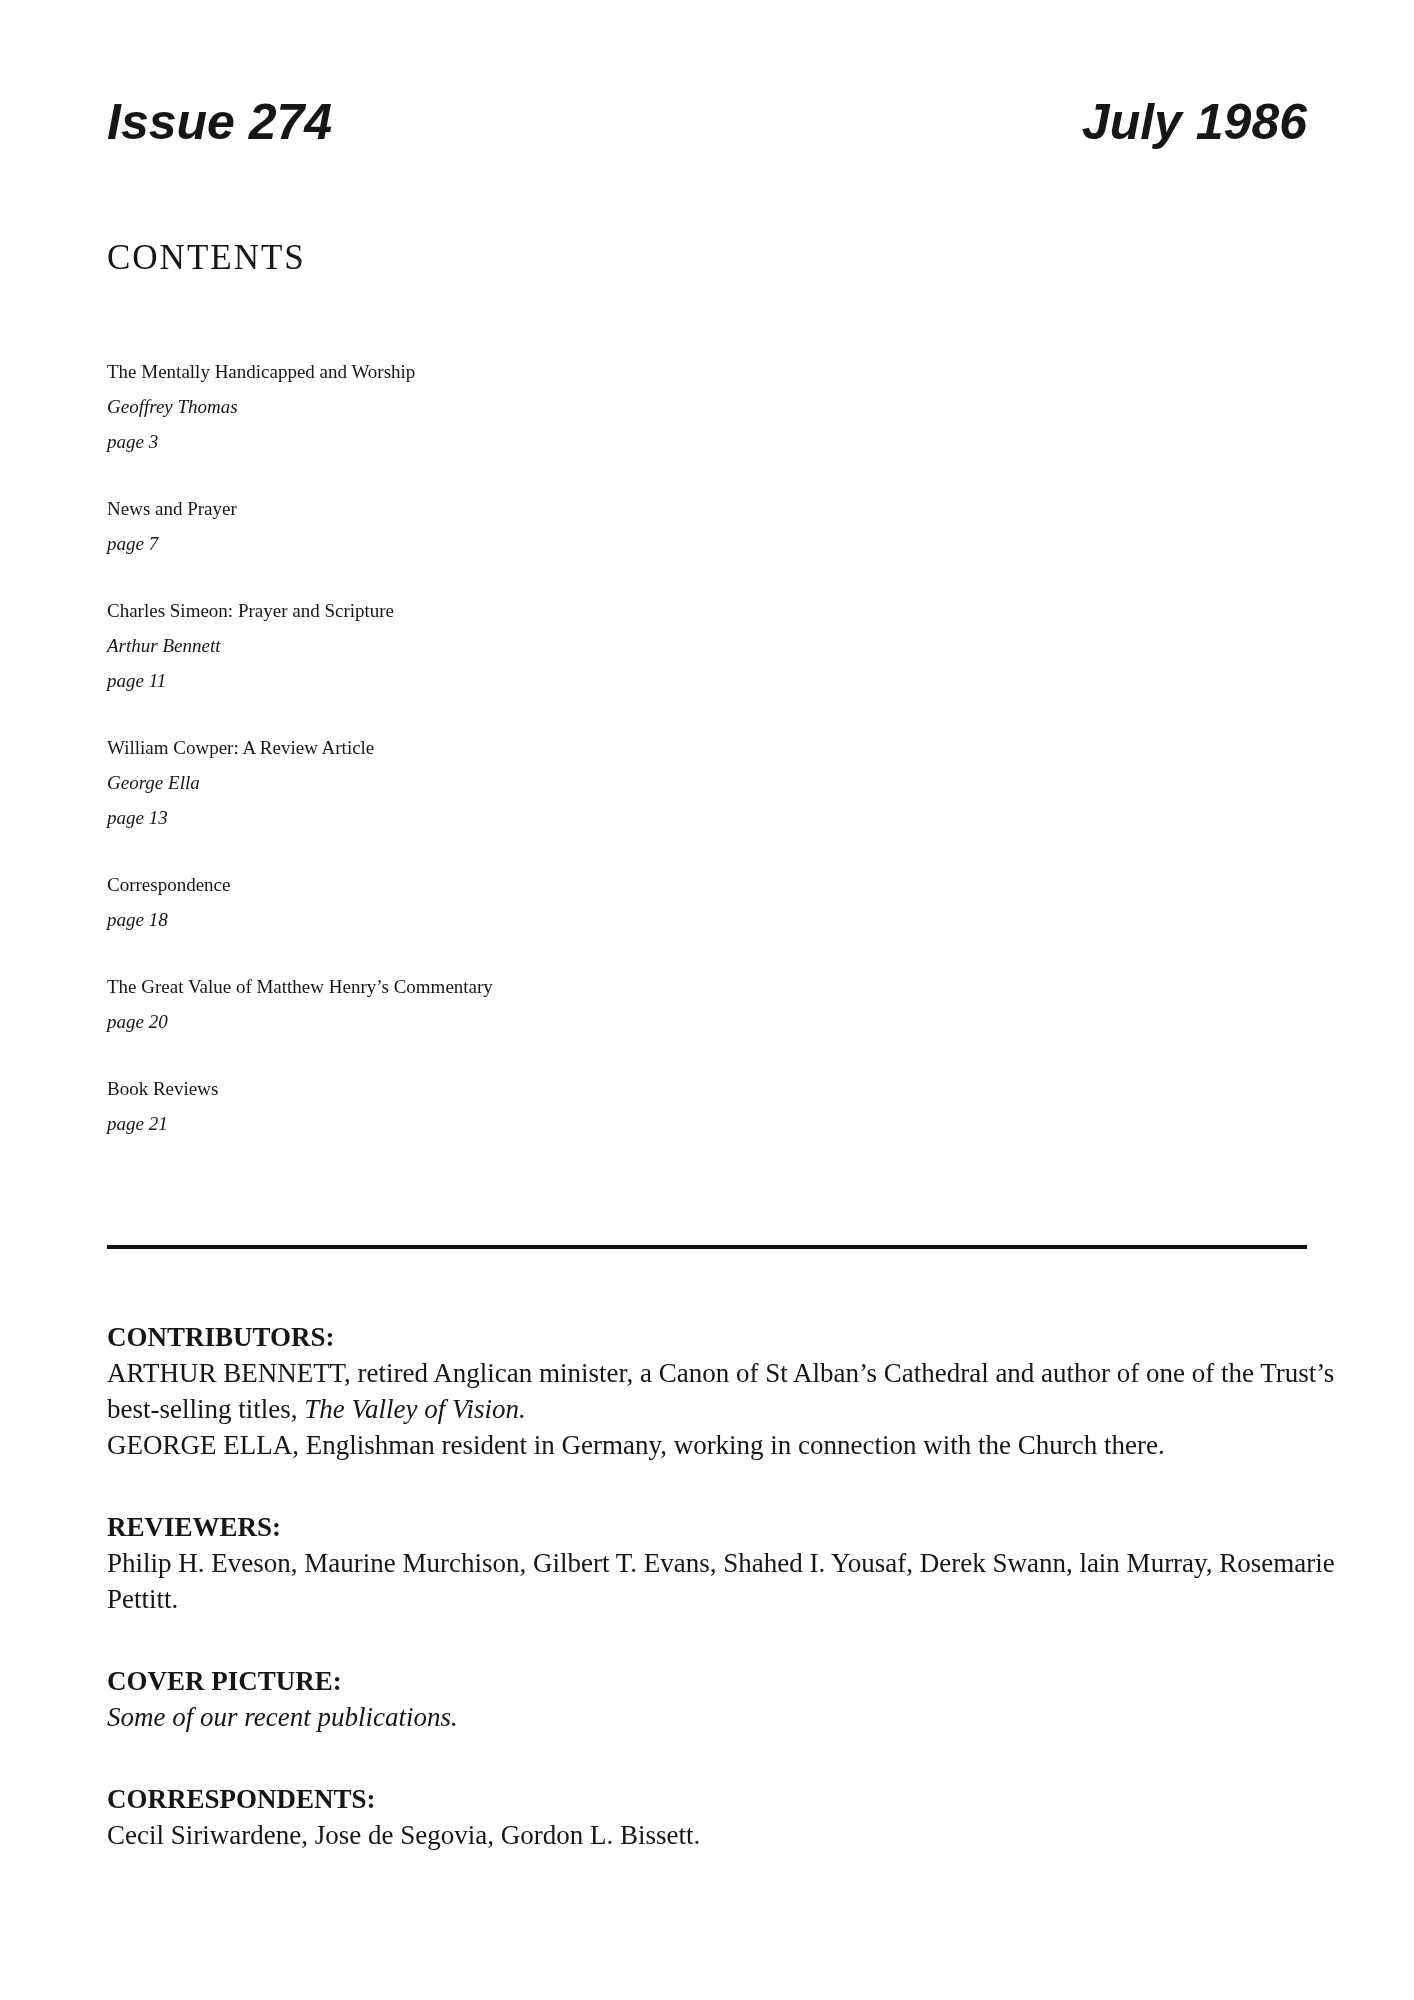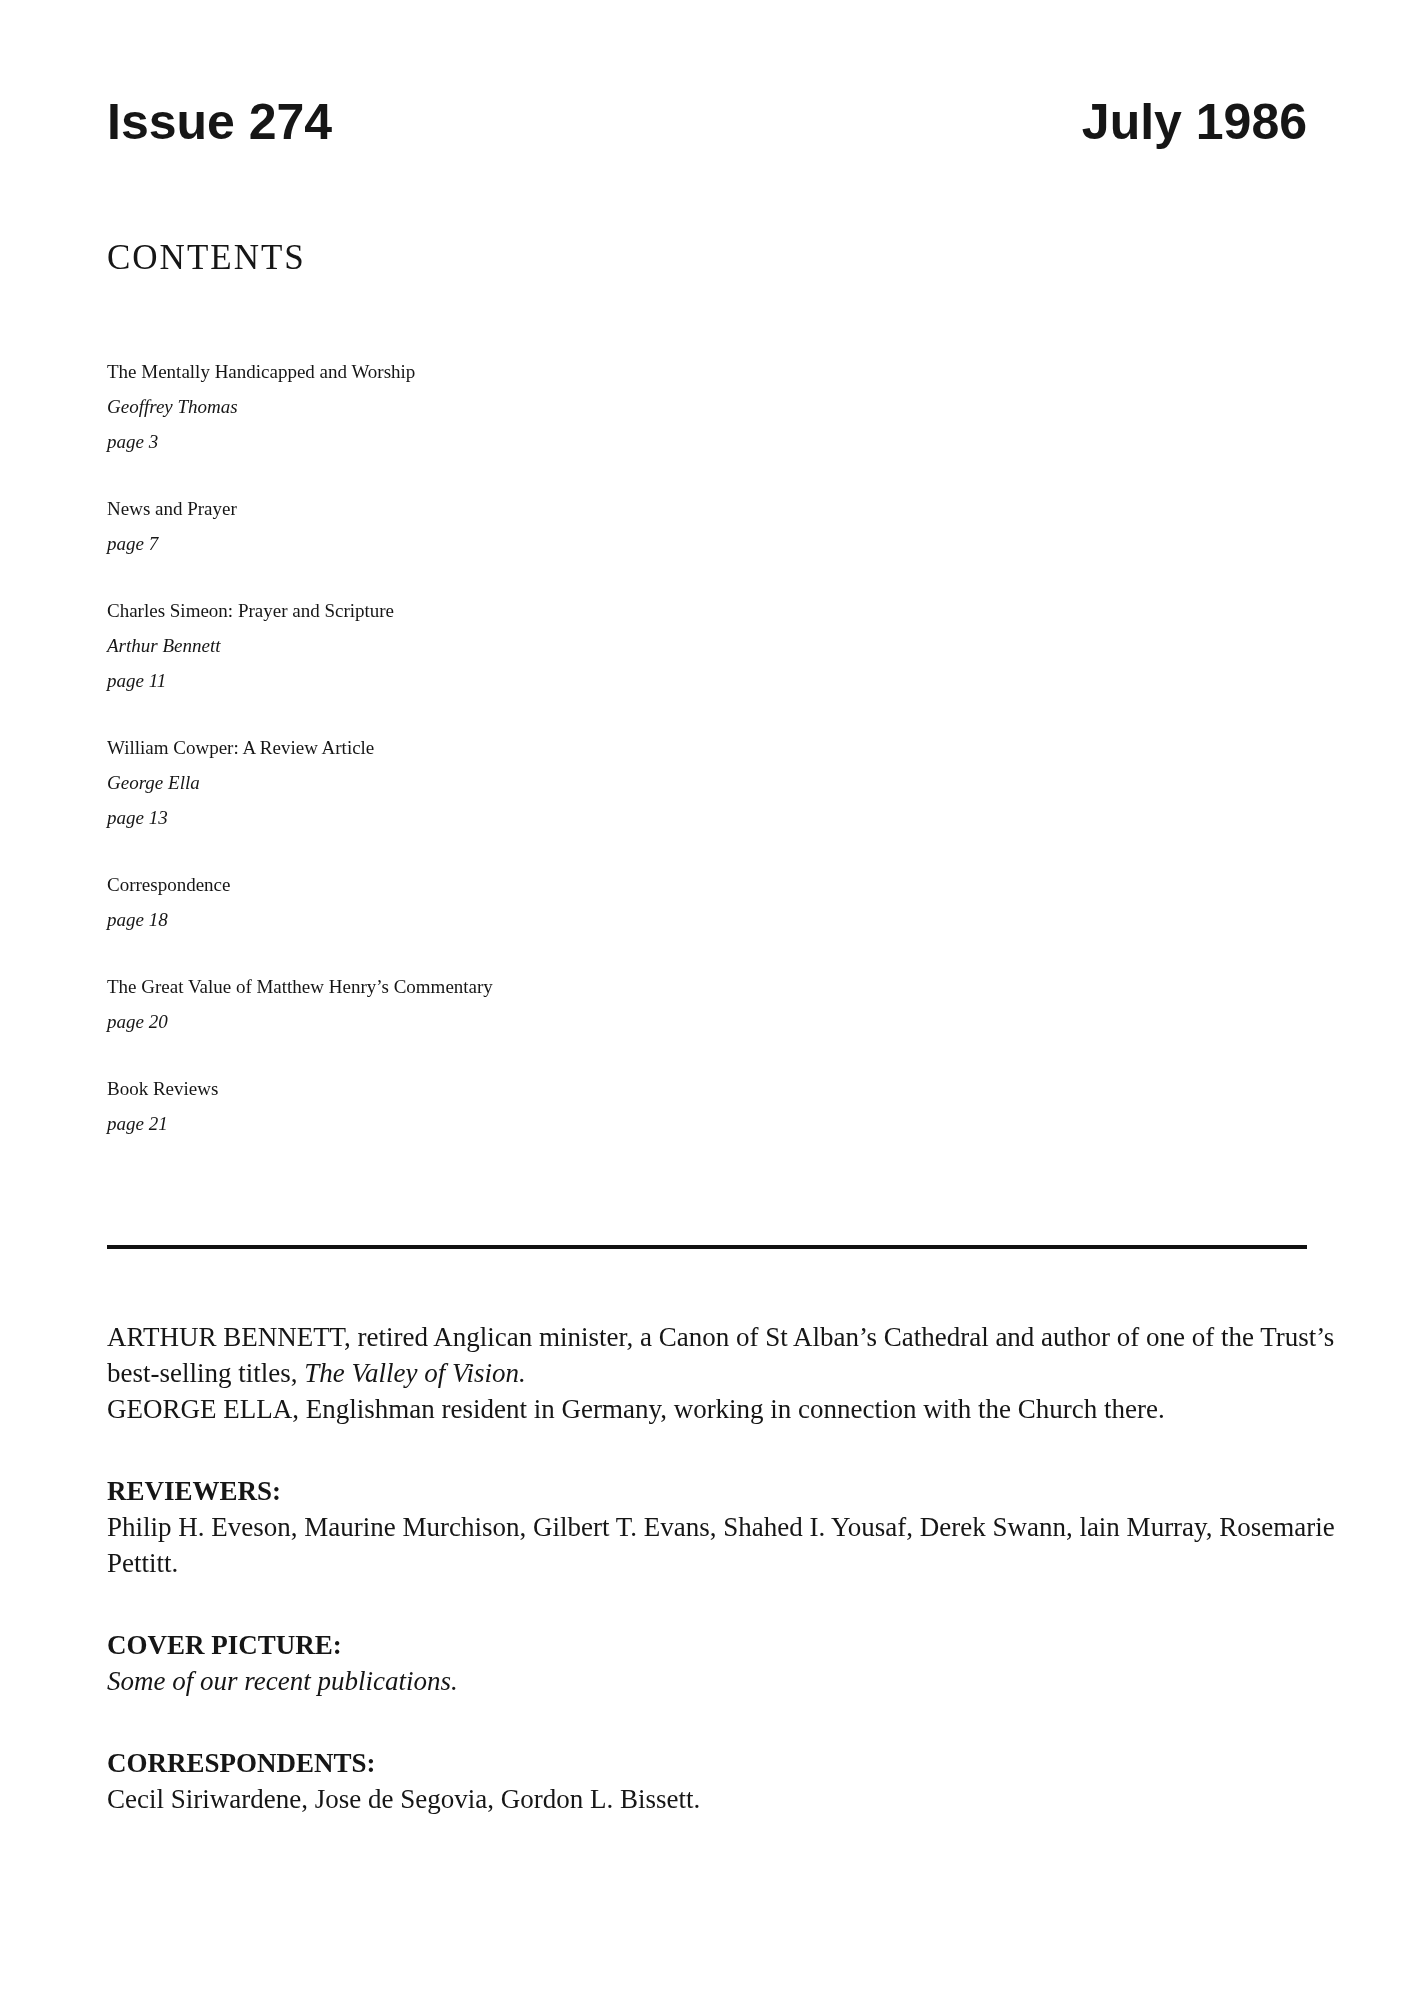--- a/index.html
+++ b/index.html
@@ -14,20 +14,21 @@
     font-family: "Liberation Serif", "DejaVu Serif", serif;
     color: #161616;
     overflow: hidden;
   }
   .masthead {
     display: flex;
     justify-content: space-between;
     align-items: baseline;
     font-family: "Liberation Sans", "DejaVu Sans", sans-serif;
     font-weight: 700;
+    font-style: italic;
     font-size: 50px;
     line-height: 52px;
   }
   .contents-heading {
     margin: 92px 0 0 0;
     font-size: 35px;
     line-height: 36px;
     font-weight: 400;
     letter-spacing: 2px;
   }
@@ -98,20 +99,21 @@
       <div class="entry">
         <div class="entry-title">Book Reviews</div>
         <div class="entry-page it">page 21</div>
       </div>
     </div>
 
   <hr class="rule">
 
   <div class="sections" id="sections">
       <div class="section">
+        <div class="section-heading">CONTRIBUTORS:</div>
         <div class="line"><span>ARTHUR BENNETT, retired Anglican minister, a Canon of St Alban’s Cathedral and author of one of the Trust’s</span></div>
         <div class="line"><span>best-selling titles, </span><span class="it">The Valley of Vision.</span></div>
         <div class="line"><span>GEORGE ELLA, Englishman resident in Germany, working in connection with the Church there.</span></div>
       </div>
       <div class="section">
         <div class="section-heading">REVIEWERS:</div>
         <div class="line"><span>Philip H. Eveson, Maurine Murchison, Gilbert T. Evans, Shahed I. Yousaf, Derek Swann, lain Murray, Rosemarie</span></div>
         <div class="line"><span>Pettitt.</span></div>
       </div>
       <div class="section">

